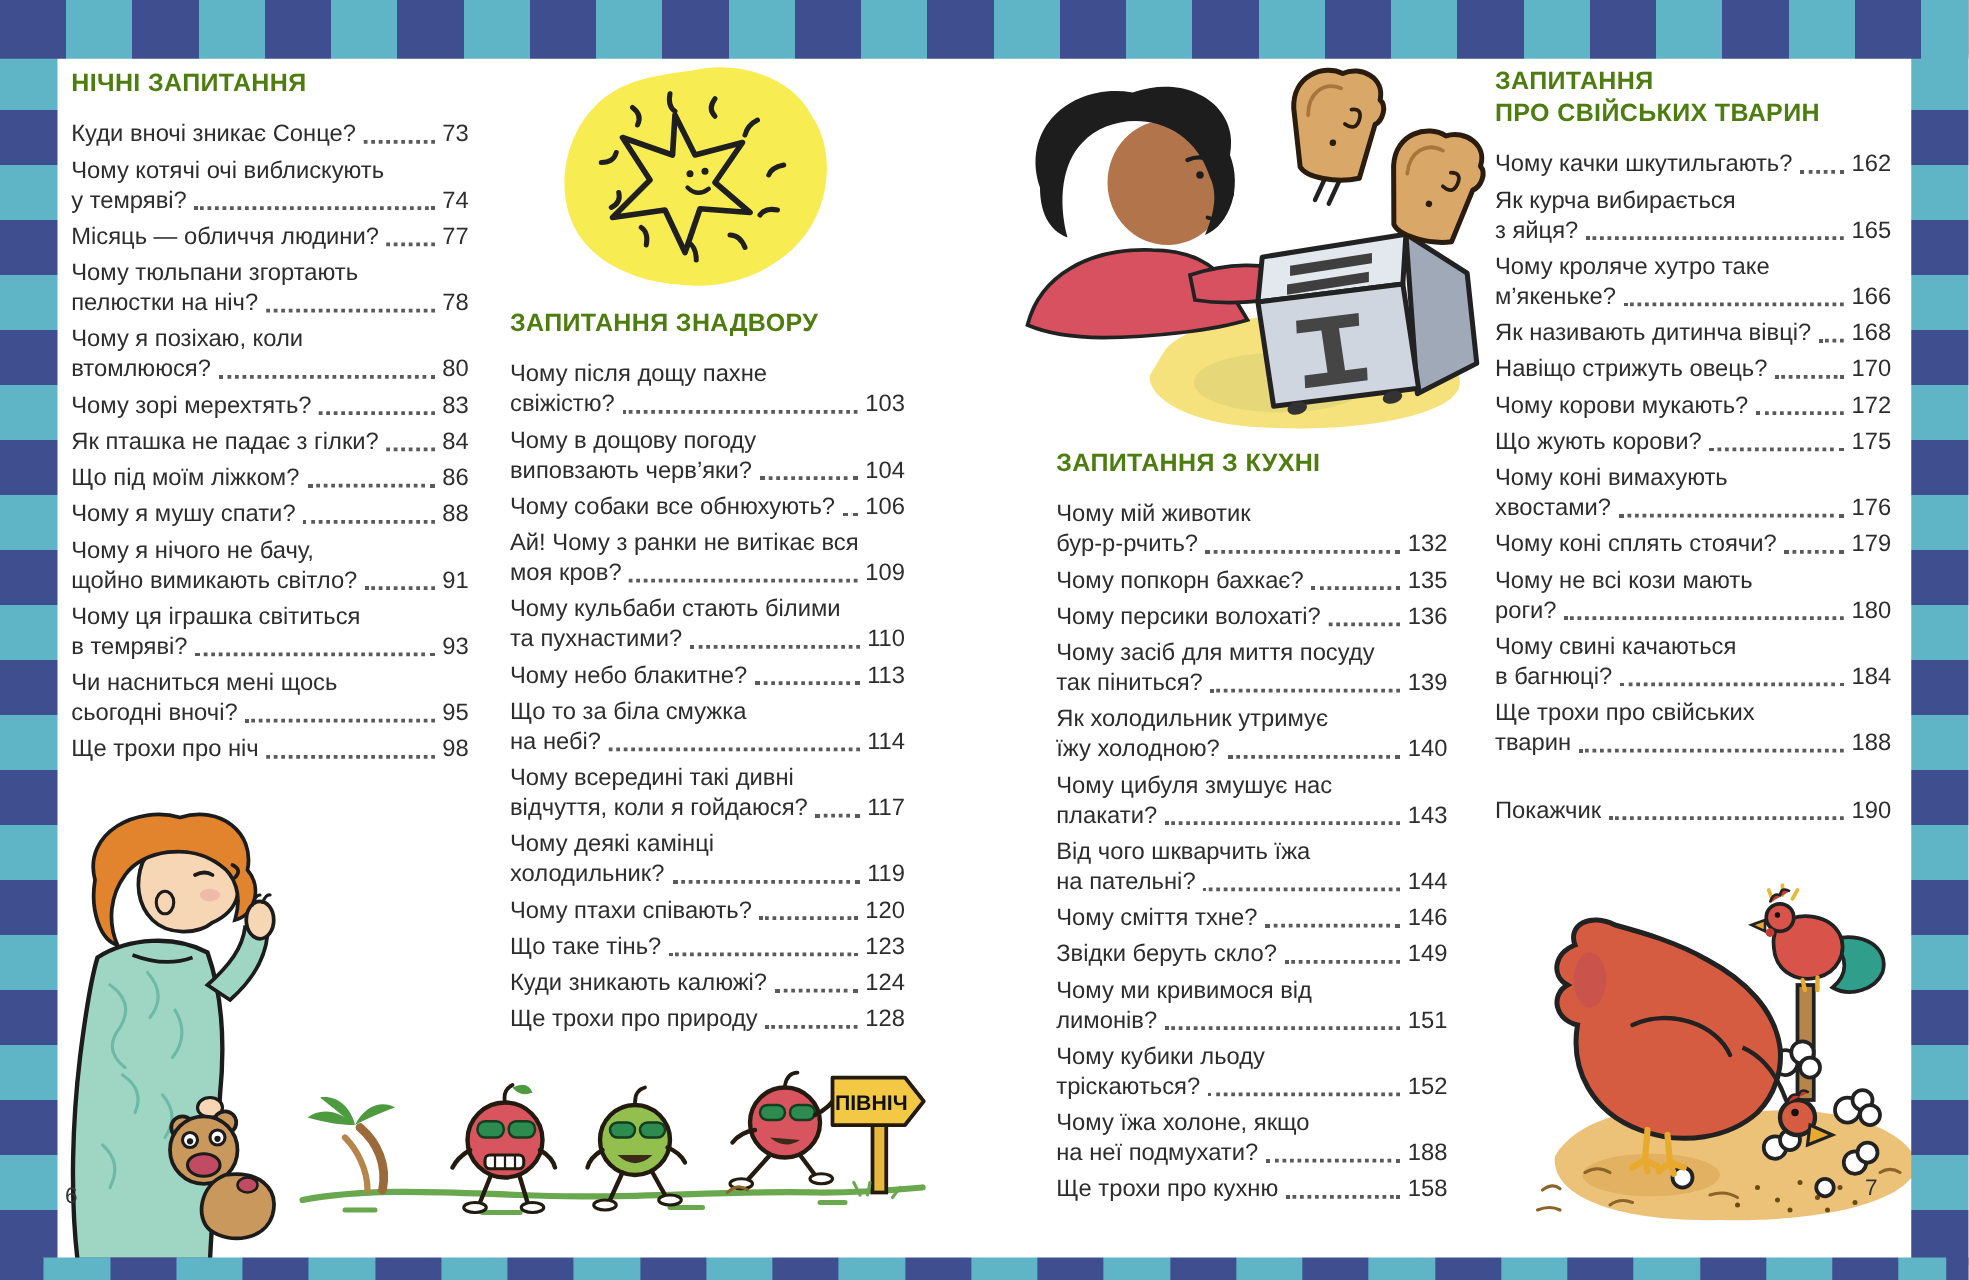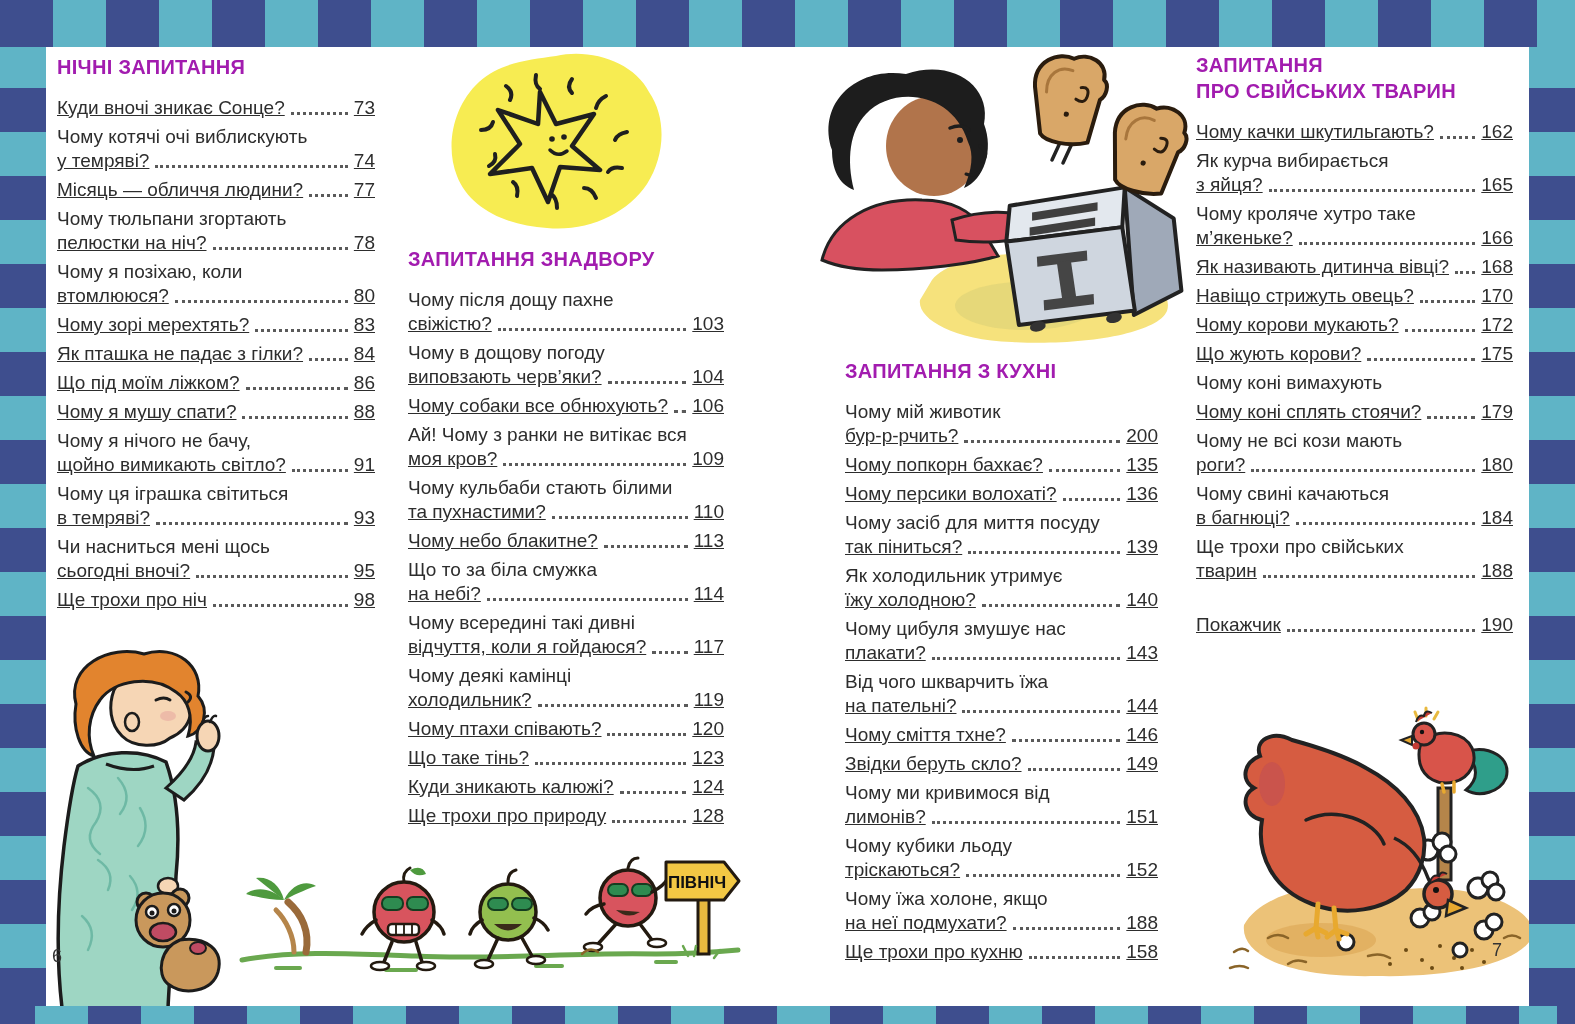--- a/index.html
+++ b/index.html
@@ -11,25 +11,25 @@
          background:repeating-linear-gradient(90deg,#3e4e8e 0 53px,#5fb4c6 53px 106px);}
   .b-bottom{bottom:0;left:0;width:100%;height:18px;
          background:repeating-linear-gradient(90deg,#3e4e8e 0 53px,#5fb4c6 53px 106px);
          background-position:-18px 0;}
   .b-left{top:0;left:0;width:46px;height:100%;
          background:repeating-linear-gradient(180deg,#3e4e8e 0 44px,#5fb4c6 44px 88px);}
   .b-right{top:0;right:0;width:46px;height:100%;
          background:repeating-linear-gradient(180deg,#3e4e8e 0 44px,#5fb4c6 44px 88px);}
   
   .col{position:absolute;z-index:2;color:#2d2d2d;}
-  .sec-title{font-size:20px;font-weight:700;color:#a21caf;line-height:26px;
+  .sec-title{font-size:20px;font-weight:700;color:#4d7c0f;line-height:26px;
              letter-spacing:.3px;white-space:pre-line;margin:0 0 16px 0;}
   .entry{margin-bottom:5px;font-size:19px;line-height:24px;}
   .line{display:block;}
-  .line.last{display:flex;align-items:flex-start;text-decoration:underline;}
+  .line.last{display:flex;align-items:flex-start;}
   .txt{white-space:nowrap;}
   .dots{flex:1 1 auto;min-width:12px;margin:0 6px;border-bottom:3px dotted #3e3e3e;
         align-self:flex-end;margin-bottom:5px;opacity:.85;}
   .pg{white-space:nowrap;}
   .idx-block{margin-top:30px;}
   .illus{position:absolute;z-index:1;}
   .pgnum{position:absolute;z-index:11;font-size:18px;color:#333;}
   .pgnum-left{left:52px;top:946px;}
   .pgnum-right{left:1492px;top:940px;}
 </style>
@@ -246,21 +246,21 @@
   </div>
 
   <div class="col" style="left:845px;top:358px;width:313px;">
     <div class="sec-title">ЗАПИТАННЯ З КУХНІ</div>
     <div>
         <div class="entry">
           <div class="line"><span class="txt">Чому мій животик</span></div>
           <div class="line last">
             <span class="txt">бур-р-рчить?</span>
             <span class="dots"></span>
-            <span class="pg">200</span>
+            <span class="pg">132</span>
           </div>
         </div>
         <div class="entry">
           <div class="line last">
             <span class="txt">Чому попкорн бахкає?</span>
             <span class="dots"></span>
             <span class="pg">135</span>
           </div>
         </div>
         <div class="entry">
@@ -400,20 +400,25 @@
         </div>
         <div class="entry">
           <div class="line last">
             <span class="txt">Що жують корови?</span>
             <span class="dots"></span>
             <span class="pg">175</span>
           </div>
         </div>
         <div class="entry">
           <div class="line"><span class="txt">Чому коні вимахують</span></div>
+          <div class="line last">
+            <span class="txt">хвостами?</span>
+            <span class="dots"></span>
+            <span class="pg">176</span>
+          </div>
         </div>
         <div class="entry">
           <div class="line last">
             <span class="txt">Чому коні сплять стоячи?</span>
             <span class="dots"></span>
             <span class="pg">179</span>
           </div>
         </div>
         <div class="entry">
           <div class="line"><span class="txt">Чому не всі кози мають</span></div>

